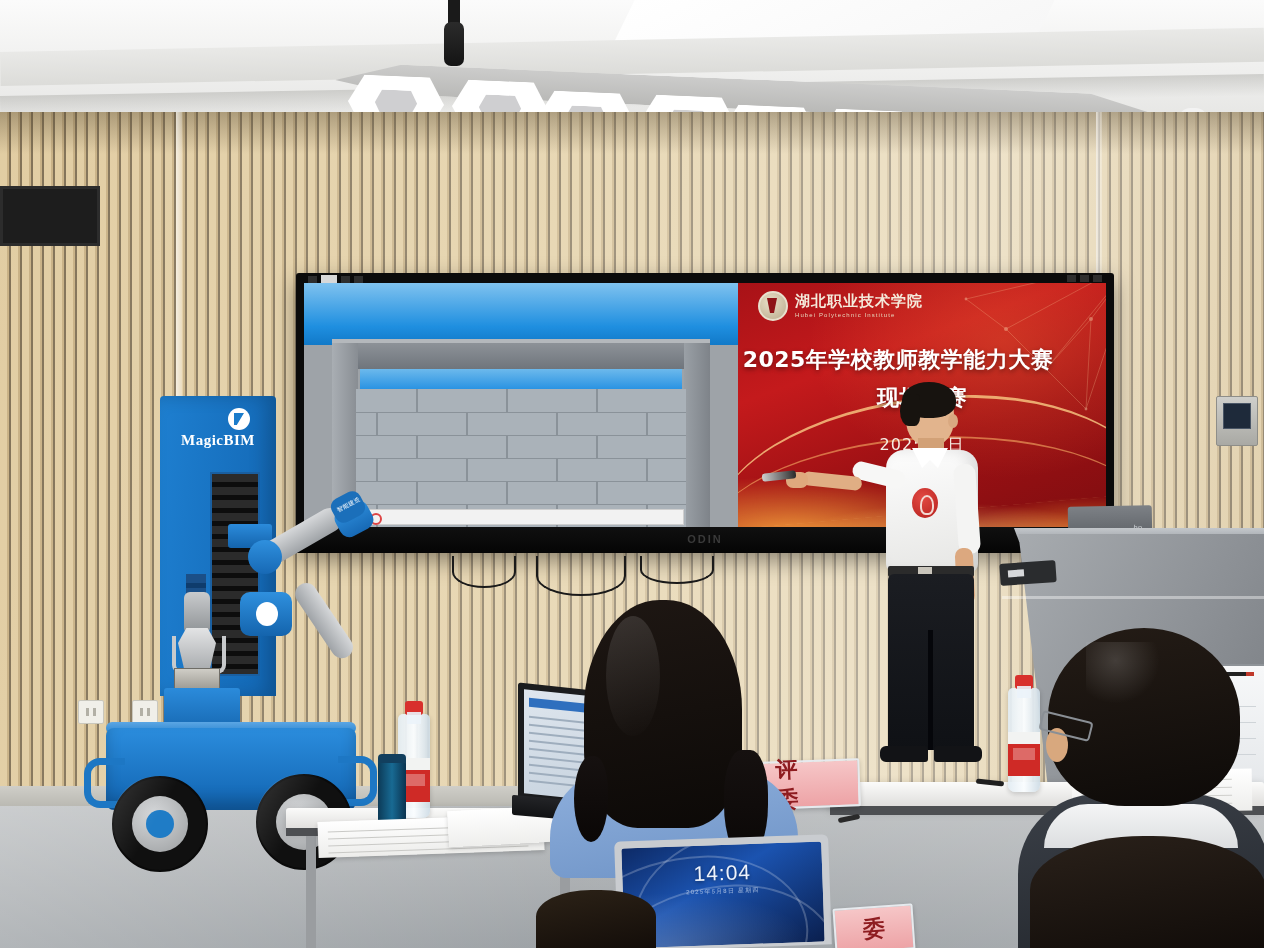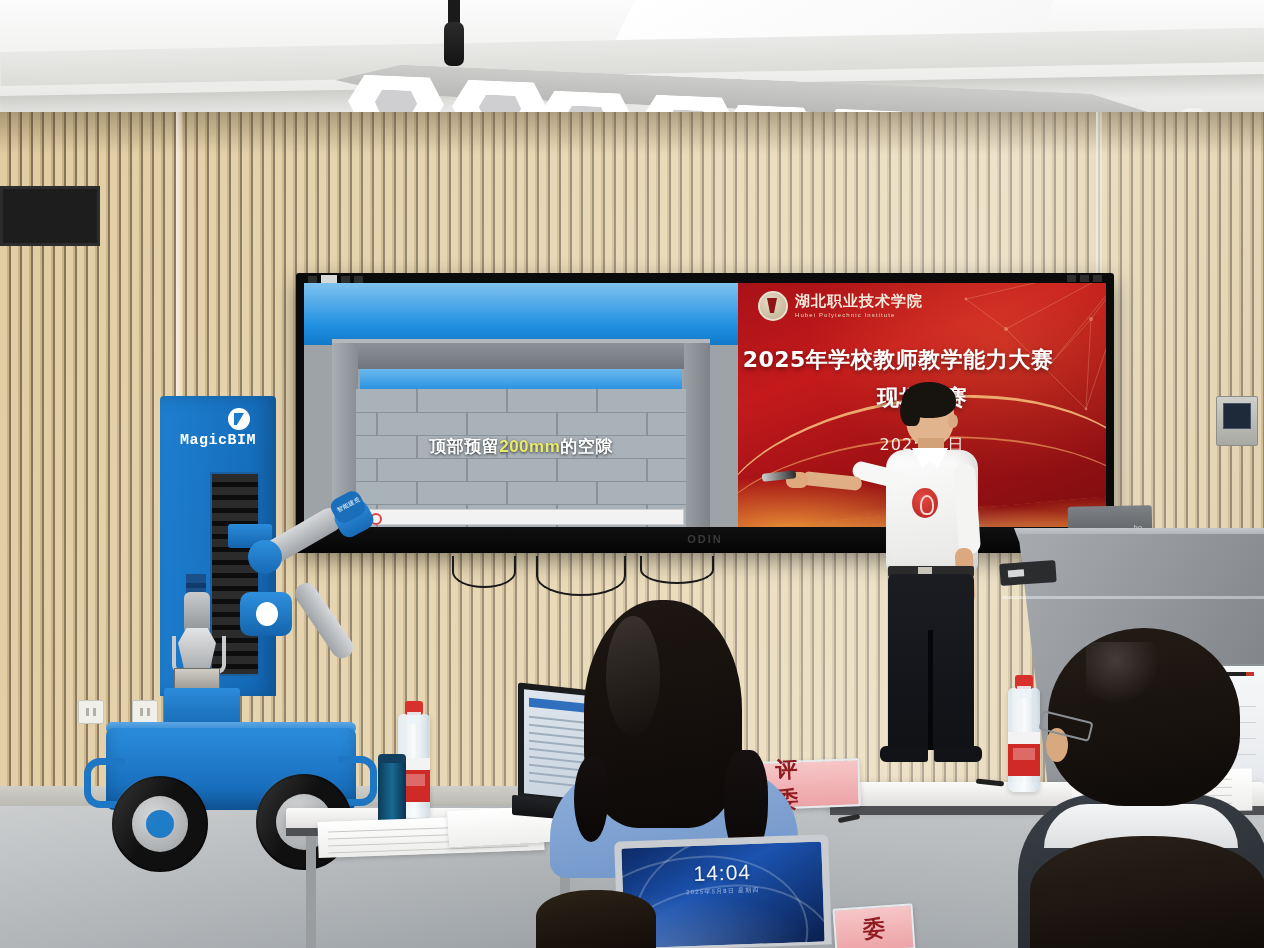--- a/index.html
+++ b/index.html
@@ -373,21 +373,21 @@
   .r-logo-mark{
     position:absolute;left:140px;top:12px;width:22px;height:22px;border-radius:50%;
     background:#ffffff;
   }
   .r-logo-mark::after{
     content:"";position:absolute;left:6px;top:5px;width:10px;height:12px;
     background:#1b7ccb;clip-path:polygon(0 0,100% 0,28% 100%,100% 100%,0 100%);
   }
   .r-logo-text{
     position:absolute;left:74px;top:36px;width:112px;text-align:center;
-    color:#ffffff;font-family:Liberation Mono, monospace;
+    color:#ffffff;font-family:Liberation Serif, serif;
     font-size:15px;font-weight:bold;letter-spacing:.5px;
   }
   .r-rail{
     position:absolute;left:122px;top:76px;width:46px;height:200px;
     background:repeating-linear-gradient(180deg,#2b2b2b 0 8px,#0d0d0d 8px 13px);
     border:2px solid #1a5fa0;
   }
   .r-rail2{
     position:absolute;left:98px;top:178px;width:20px;height:118px;
     background:repeating-linear-gradient(180deg,#1b4f87 0 9px,#0f3c6c 9px 14px);
@@ -855,21 +855,20 @@
               <i style="left:240px"></i>
             </div>
           <div class="brickrow" style="top:115px;">
               <i style="left:20px"></i>
               <i style="left:110px"></i>
               <i style="left:200px"></i>
               <i style="left:290px"></i>
             </div>
         </div>
 
-        <div class="brick-caption"><span>顶部预留</span><b>200mm</b><span>的空隙</span></div>
 
         <div class="scr-left-toolbar"></div>
       </div>
 
       <div class="scr-right">
         <svg class="rays" viewBox="0 0 250 180">
           <g stroke="#ffd9a0" stroke-width="0.7" fill="none" opacity="0.75">
             <path d="M250 0 L120 70 M250 0 L160 110 M250 0 L200 150 M250 0 L80 40"></path>
             <path d="M120 70 L160 110 L200 150 M120 70 L80 40 M160 110 L205 60"></path>
             <path d="M205 60 L250 0 M205 60 L200 150"></path>

